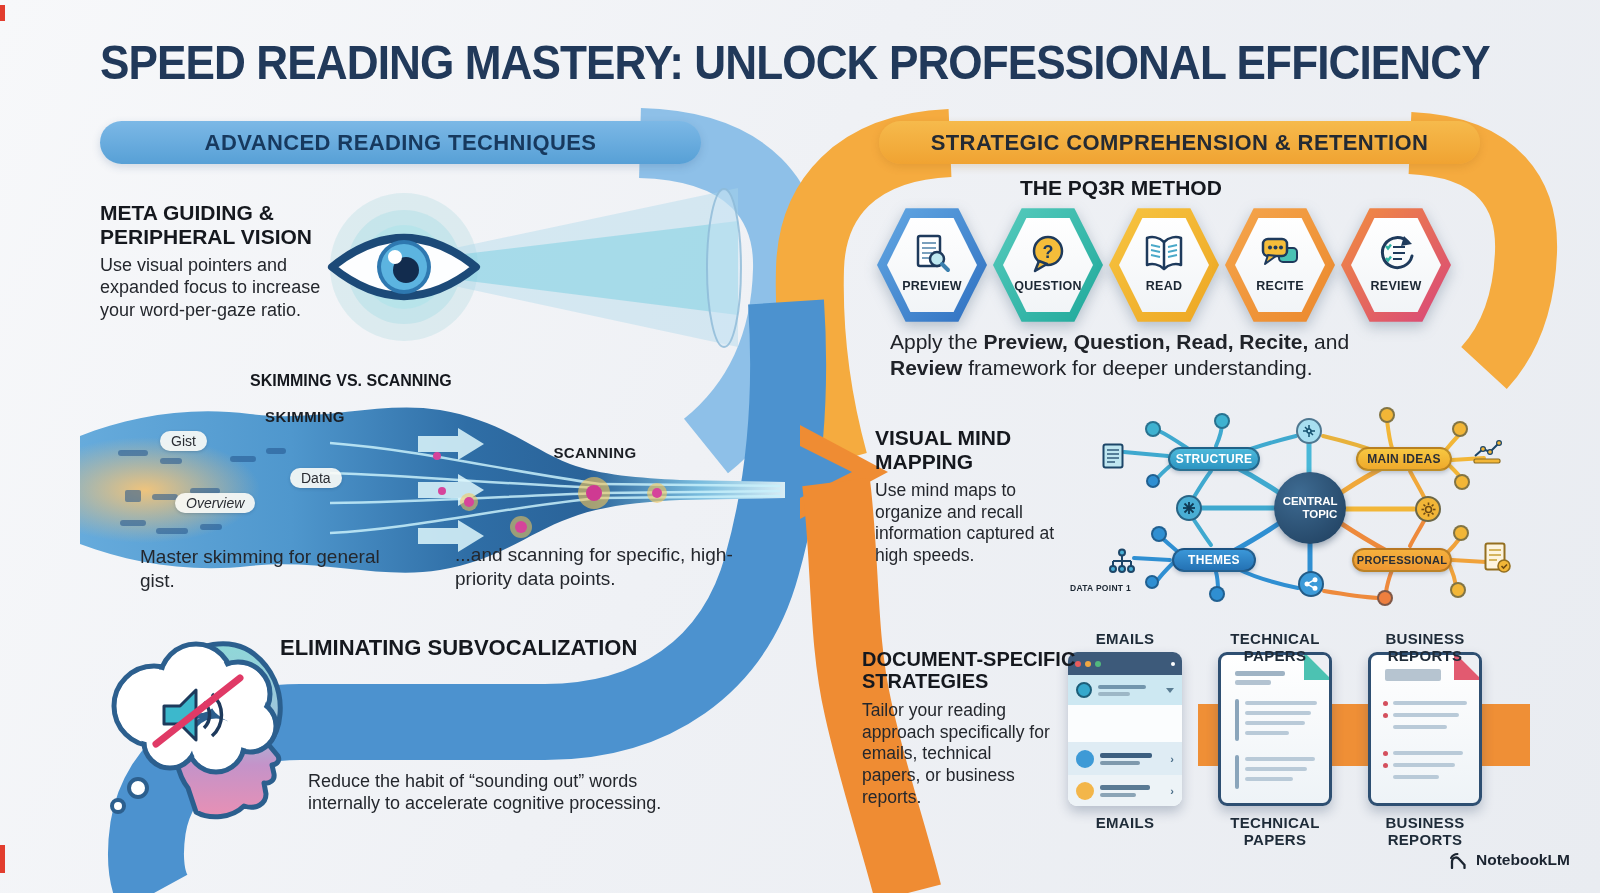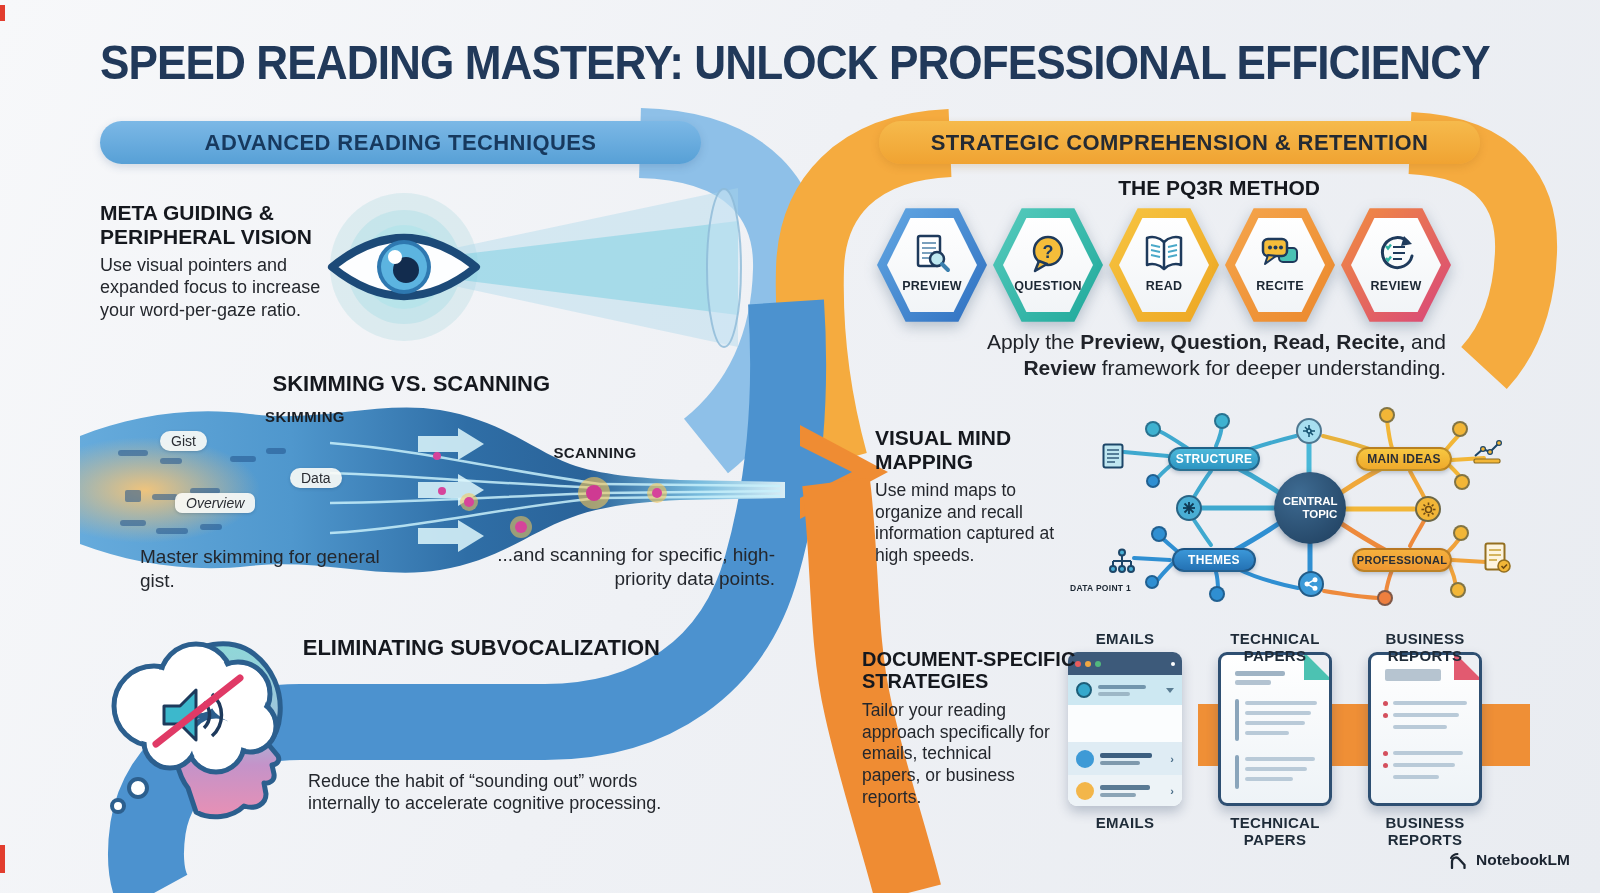--- a/index.html
+++ b/index.html
@@ -12,21 +12,21 @@
   .edge-mark { position:absolute; left:0; width:5px; background:#e23d2e; z-index:9; }
 
   h1.title { position:absolute; left:100px; top:34px; z-index:4; font-size:49px; font-weight:800; letter-spacing:-1px; color:#21395a; white-space:nowrap; transform:scaleX(.9); transform-origin:left top; }
 
   .banner { position:absolute; top:121px; width:601px; height:43px; border-radius:22px; z-index:3; display:flex; align-items:center; justify-content:center; font-weight:800; font-size:22px; letter-spacing:.4px; }
   .banner.blue { left:100px; background:linear-gradient(180deg,#7cb8e6,#57a0d6); color:#17395e; box-shadow:0 3px 8px rgba(40,80,130,.18); }
   .banner.orange { left:879px; background:linear-gradient(180deg,#f6ba4c,#f0a332); color:#242a33; box-shadow:0 3px 8px rgba(160,100,20,.2); }
 
   .h-block { position:absolute; z-index:4; font-weight:800; color:#15181e; line-height:1.12; }
   .body-text { position:absolute; z-index:4; color:#24272d; line-height:1.24; }
-  .center { text-align:right; }
+  .center { text-align:left; }
 
   
   #flow { position:absolute; left:80px; top:398px; width:705px; height:212px; z-index:3; }
   #flow svg { position:absolute; inset:0; }
   .flow-label { position:absolute; font-weight:800; color:#1b1e24; font-size:15px; letter-spacing:.4px; text-align:center; z-index:5; }
   .tag-pill { position:absolute; z-index:5; background:rgba(252,252,247,.9); border-radius:12px; padding:2px 11px; font-size:14px; color:#2a2d33; box-shadow:0 1px 3px rgba(30,60,90,.25); }
 
   
   #hexrow { position:absolute; left:877px; top:206px; z-index:4; display:flex; gap:6px; }
   .hex { position:relative; width:110px; height:118px; filter:drop-shadow(0 5px 7px rgba(30,60,95,.28)); }
@@ -71,21 +71,21 @@
   .dog-flap { position:absolute; top:-3px; right:-3px; width:28px; height:28px; }
   .dog-flap i { position:absolute; left:0; top:0; width:0; height:0; border-bottom:28px solid #4cc2b2; border-right:28px solid transparent; }
   .dog-flap.red i { border-bottom-color:#e25a70; }
   .pline { position:absolute; border-radius:2px; background:#b9cad8; height:4px; }
   .pbar { position:absolute; width:4px; background:#8aa5bb; border-radius:2px; }
   .pdot { position:absolute; width:5px; height:5px; border-radius:50%; background:#d4505e; }
 
   #brand { position:absolute; left:1448px; top:851px; z-index:5; display:flex; align-items:center; gap:6px; color:#1b2430; font-size:15.5px; font-weight:600; }
 
   .b800 { font-weight:800; }
-  .ital { font-style:italic;border-radius:7px; }
+  .ital { font-style:italic; }
 </style>
 </head>
 <body>
 <div id="canvas">
 
   <svg id="ribbons" viewBox="0 0 1600 893">
     <path d="M 640 143 C 752 146 790 205 788 270 C 786 345 758 404 706 446" stroke="#85bce6" stroke-width="70" fill="none" opacity=".92"></path>
     <path d="M 950 143 C 855 147 812 200 810 268 C 808 340 818 404 834 462" stroke="#f5ab3f" stroke-width="68" fill="none"></path>
     <path d="M 1410 143 C 1500 147 1528 196 1526 252 C 1524 306 1508 342 1484 368" stroke="#f5ab3f" stroke-width="62" fill="none"></path>
     <path d="M 786 302 C 792 392 786 480 762 565 C 734 668 652 722 545 722 L 300 722 C 215 722 158 766 148 828 C 143 862 148 882 154 893" stroke="#4c92cf" stroke-width="76" fill="none" stroke-linejoin="round"></path>
@@ -116,21 +116,21 @@
     <polygon points="104,72 420,5 420,164 104,96" fill="rgba(170,215,235,.4)"></polygon>
     <polygon points="104,76 420,38 420,132 104,92" fill="rgba(110,205,225,.45)"></polygon>
     <ellipse cx="406" cy="85" rx="17" ry="79" fill="rgba(205,230,245,.5)" stroke="rgba(140,185,215,.8)" stroke-width="2"></ellipse>
     <path d="M 14,84 Q 86,26 158,84 Q 86,142 14,84 Z" fill="#fdfeff" stroke="#1c4a78" stroke-width="8" stroke-linejoin="round"></path>
     <circle cx="86" cy="84" r="27" fill="#2e78b0"></circle>
     <circle cx="86" cy="84" r="23" fill="#5cb4e0"></circle>
     <circle cx="88" cy="87" r="13" fill="#122c4e"></circle>
     <circle cx="77" cy="74" r="7" fill="#ffffff"></circle>
   </svg>
 
-  <div class="h-block center" style="left:250px;top:372px;width:300px;font-size:22px;">SKIMMING VS. SCANNING</div>
+  <div class="h-block center" style="left:250px;top:372px;width:300px;font-size:16px;">SKIMMING VS. SCANNING</div>
 
   <div id="flow">
     <svg viewBox="0 0 705 212">
       <defs>
         <linearGradient id="bandg" x1="0" y1="0" x2="1" y2="0">
           <stop offset="0" stop-color="#66abdc"></stop>
             <stop offset=".3" stop-color="#4f97cd"></stop>
           <stop offset=".55" stop-color="#2f6ea6"></stop>
             <stop offset=".72" stop-color="#2a6399"></stop>
           <stop offset=".88" stop-color="#79bcde"></stop>

